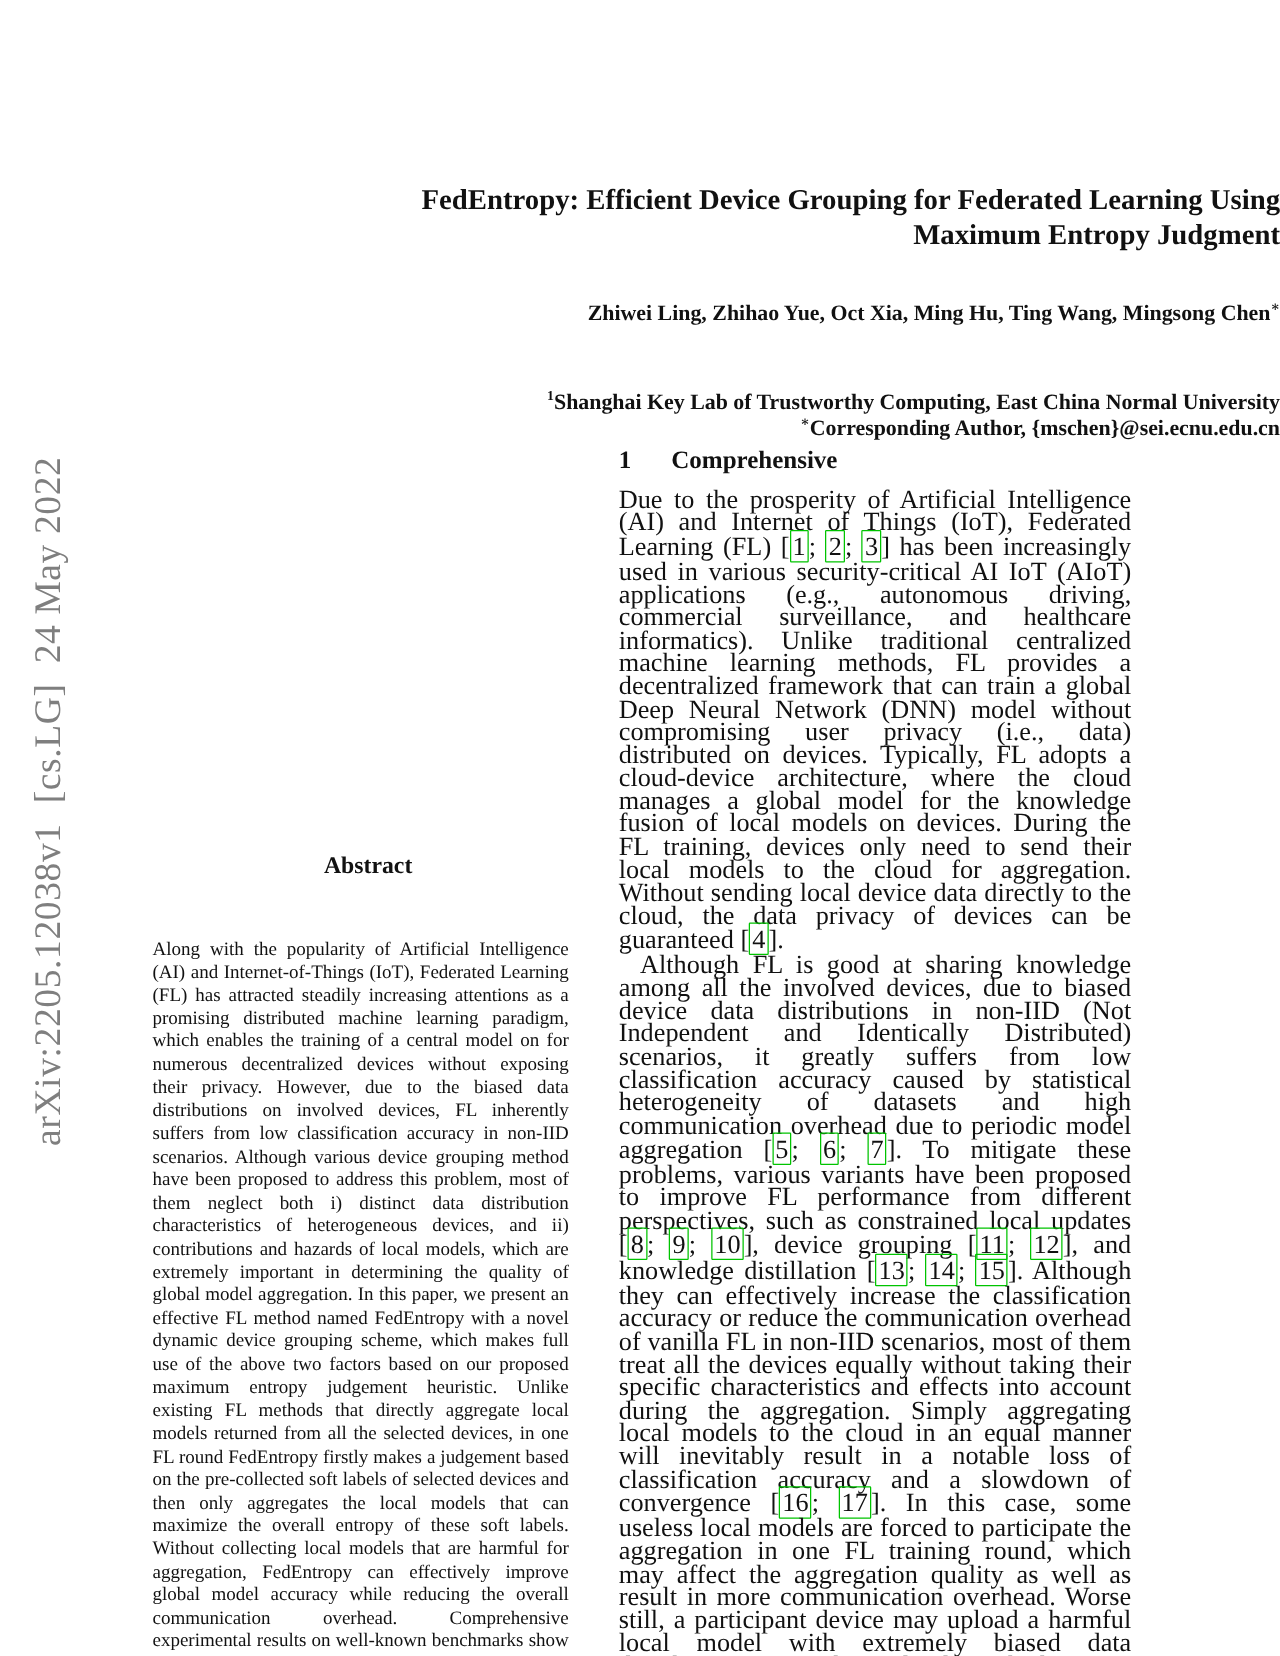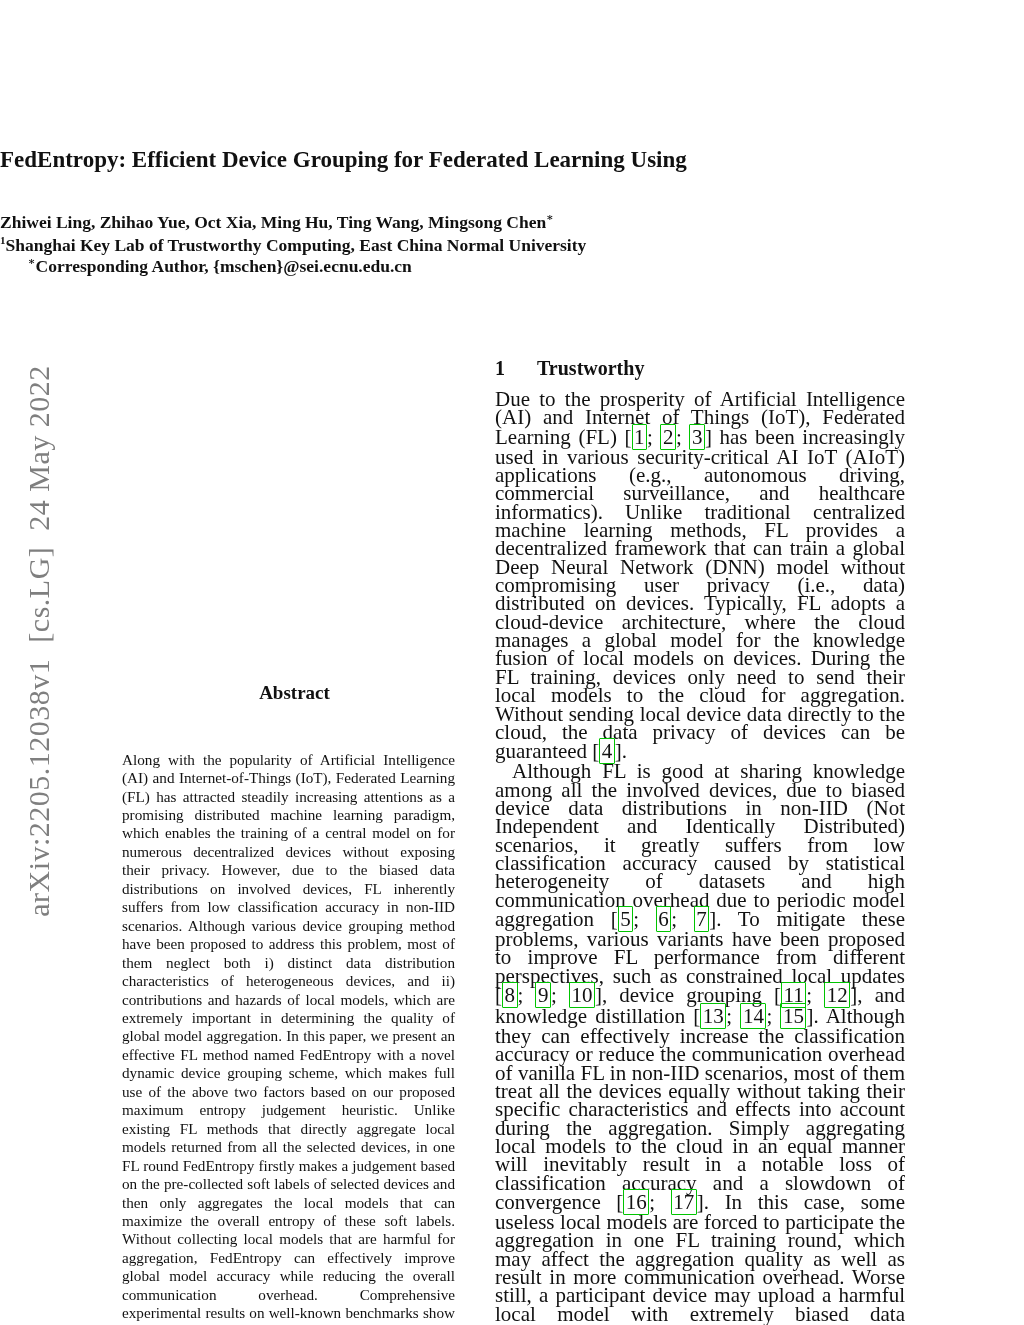--- a/index.html
+++ b/index.html
@@ -20,30 +20,30 @@
     transform:rotate(-90deg);
     transform-origin:center;
     text-align:center;
     font-size:30px;
     letter-spacing:0.5px;
     color:var(--watermark-gray,#7f7f7f);
     white-space:pre;
   }
 
   
-  .header { position:absolute; left:0; top:0; width:1024px; text-align:left; }
+  .header { position:absolute; left:0; top:0; width:1024px; text-align:right; }
   .paper-title {
     margin-top:146px;
     font-size:23px;
     font-weight:bold;
     line-height:28px;
   }
   .author-block { margin-top:37px; font-weight:bold; }
   .authors-line   { font-size:17.5px; line-height:23px; }
-  .affiliation-line { font-size:17.5px; line-height:22px; }
+  .affiliation-line { font-size:17.5px; line-height:22px;margin-top:48px; }
   .corresponding-line { font-size:17.5px; line-height:21px;padding-left:28px; }
   sup.sp { font-size:11px; vertical-align:super; line-height:0; }
 
   
   .columns {
     position:absolute;
     left:122px; top:357px;
     width:815px;
     display:flex;
     gap:28px;
@@ -90,37 +90,38 @@
   em { font-style:italic; }
 </style>
 </head>
 <body>
 
 <div class="arxiv-stamp">arXiv:2205.12038v1  [cs.LG]  24 May 2022</div>
 
 <div class="header">
   <div class="paper-title">
     <div>FedEntropy: Efficient Device Grouping for Federated Learning Using</div>
+    <div>Maximum Entropy Judgment</div>
   </div>
   <div class="author-block">
     <div class="authors-line"><span>Zhiwei Ling, Zhihao Yue, Oct Xia, Ming Hu, Ting Wang, Mingsong Chen</span><sup class="sp">∗</sup></div>
     <div class="affiliation-line"><sup class="sp">1</sup><span>Shanghai Key Lab of Trustworthy Computing, East China Normal University</span></div>
     <div class="corresponding-line"><sup class="sp">∗</sup><span>Corresponding Author, {mschen}@sei.ecnu.edu.cn</span></div>
   </div>
 </div>
 
 <div class="columns">
 
   <div class="col-abstract">
     <h2 class="abstract-heading">Abstract</h2>
     <p class="abstract-body">Along with the popularity of Artificial Intelligence (AI) and Internet-of-Things (IoT), Federated Learning (FL) has attracted steadily increasing attentions as a promising distributed machine learning paradigm, which enables the training of a central model on for numerous decentralized devices without exposing their privacy. However, due to the biased data distributions on involved devices, FL inherently suffers from low classification accuracy in non-IID scenarios. Although various device grouping method have been proposed to address this problem, most of them neglect both i) distinct data distribution characteristics of heterogeneous devices, and ii) contributions and hazards of local models, which are extremely important in determining the quality of global model aggregation. In this paper, we present an effective FL method named FedEntropy with a novel dynamic device grouping scheme, which makes full use of the above two factors based on our proposed maximum entropy judgement heuristic. Unlike existing FL methods that directly aggregate local models returned from all the selected devices, in one FL round FedEntropy firstly makes a judgement based on the pre-collected soft labels of selected devices and then only aggregates the local models that can maximize the overall entropy of these soft labels. Without collecting local models that are harmful for aggregation, FedEntropy can effectively improve global model accuracy while reducing the overall communication overhead. Comprehensive experimental results on well-known benchmarks show that, FedEntropy not only outperforms state-of-the-art FL methods in terms of model accuracy and communication overhead, but also can be integrated into them to enhance their classification performance.</p>
   </div>
 
   <div class="col-intro">
     <h2 class="intro-heading">
       <span class="sec-num">1</span>
-      <span>Trustworthy</span>
+      <span>Comprehensive</span>
     </h2>
     <p class="para">Due to the prosperity of Artificial Intelligence (AI) and Internet of Things (IoT), Federated Learning (FL) [<span class="cite">1</span>; <span class="cite">2</span>; <span class="cite">3</span>] has been increasingly used in various security-critical AI IoT (AIoT) applications (e.g., autonomous driving, commercial surveillance, and healthcare informatics). Unlike traditional centralized machine learning methods, FL provides a decentralized framework that can train a global Deep Neural Network (DNN) model without compromising user privacy (i.e., data) distributed on devices. Typically, FL adopts a cloud-device architecture, where the cloud manages a global model for the knowledge fusion of local models on devices. During the FL training, devices only need to send their local models to the cloud for aggregation. Without sending local device data directly to the cloud, the data privacy of devices can be guaranteed [<span class="cite">4</span>].</p>
     <p class="para">Although FL is good at sharing knowledge among all the involved devices, due to biased device data distributions in non-IID (Not Independent and Identically Distributed) scenarios, it greatly suffers from low classification accuracy caused by statistical heterogeneity of datasets and high communication overhead due to periodic model aggregation [<span class="cite">5</span>; <span class="cite">6</span>; <span class="cite">7</span>]. To mitigate these problems, various variants have been proposed to improve FL performance from different perspectives, such as constrained local updates [<span class="cite">8</span>; <span class="cite">9</span>; <span class="cite">10</span>], device grouping [<span class="cite">11</span>; <span class="cite">12</span>], and knowledge distillation [<span class="cite">13</span>; <span class="cite">14</span>; <span class="cite">15</span>]. Although they can effectively increase the classification accuracy or reduce the communication overhead of vanilla FL in non-IID scenarios, most of them treat all the devices equally without taking their specific characteristics and effects into account during the aggregation. Simply aggregating local models to the cloud in an equal manner will inevitably result in a notable loss of classification accuracy and a slowdown of convergence [<span class="cite">16</span>; <span class="cite">17</span>]. In this case, some useless local models are forced to participate the aggregation in one FL training round, which may affect the aggregation quality as well as result in more communication overhead. Worse still, a participant device may upload a harmful local model with extremely biased data distribution to the cloud, which may significantly degrade the aggregation quality resulting in low classification accuracy. Therefore, <em>how to</em></p>
   </div>
 
 </div>
 
 </body></html>

